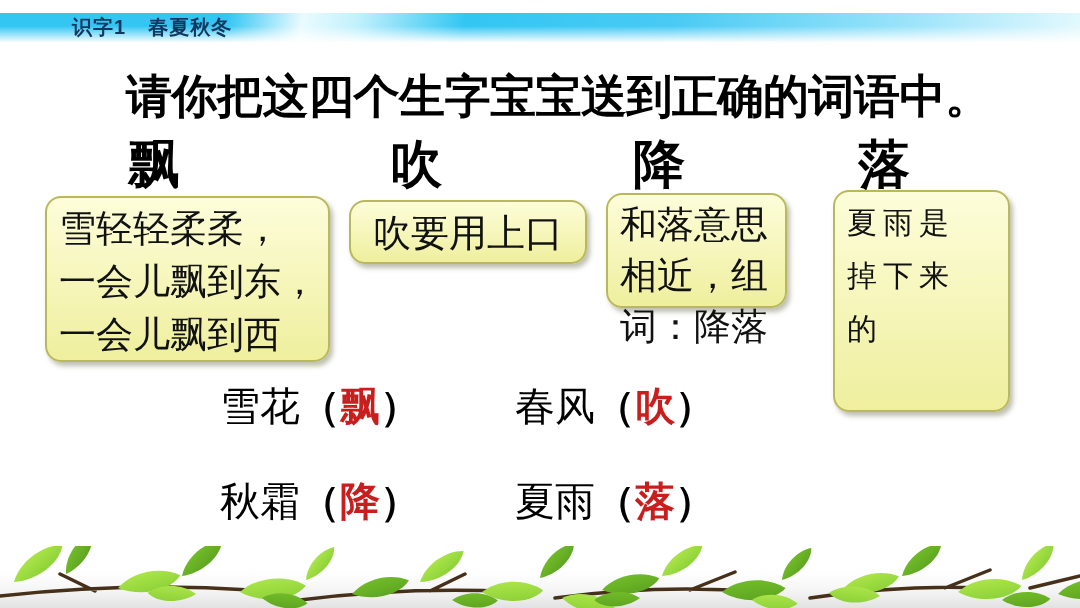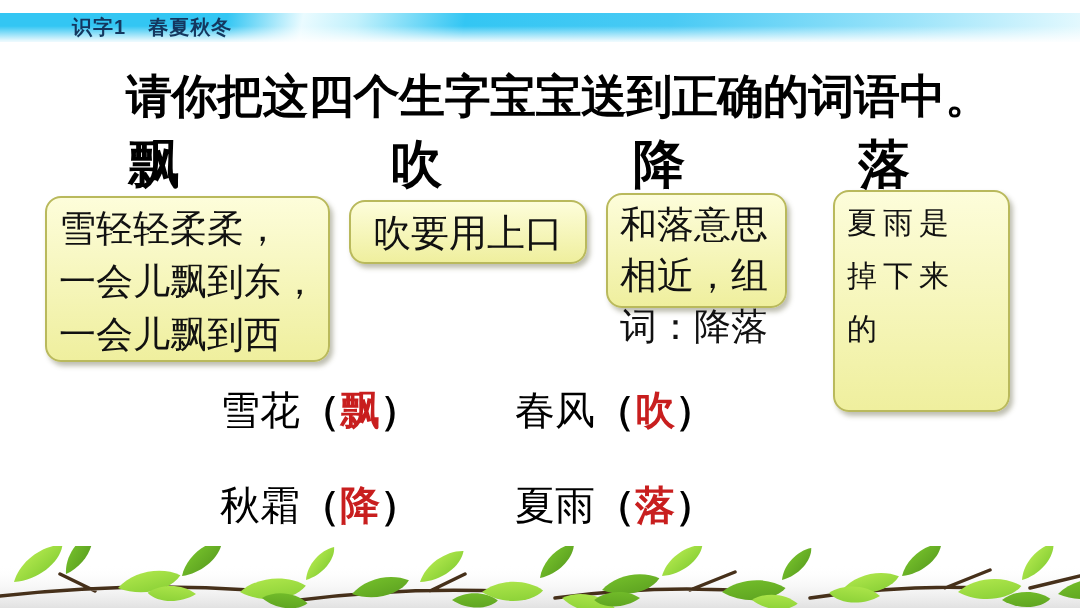--- a/index.html
+++ b/index.html
@@ -53,21 +53,21 @@
     white-space:nowrap;
   }
   .hb1{left:45px; top:196px;width:285px;height:166px;font-size:37px;line-height:53px;}
   .hb2{left:349px;top:200px;width:238px;height:64px; font-size:38px;line-height:54px;text-align:center;}
   .hb3{left:606px;top:193px;width:181px;height:115px;font-size:37px;line-height:51px;}
   .hb4{left:833px;top:190px;width:177px;height:222px;font-size:30px;line-height:53px;letter-spacing:6px;}
   .hint-line{display:block;}
   
   .answer-item{
     position:absolute;
-    font-family:Liberation Sans, sans-serif;
+    font-family:Liberation Mono, monospace;
     font-size:40px;color:#000;white-space:nowrap;line-height:50px;
   }
   .a1{left:220px;top:385px}.a2{left:515px;top:385px}
   .a3{left:220px;top:480px}.a4{left:515px;top:480px}
   .answer-char{color:var(--answer_red);font-weight:bold;}
   .paren{font-weight:bold;}
   
   .leaves-strip{position:absolute;left:0;bottom:0;width:1080px;height:62px;}
 </style>
 </head>

